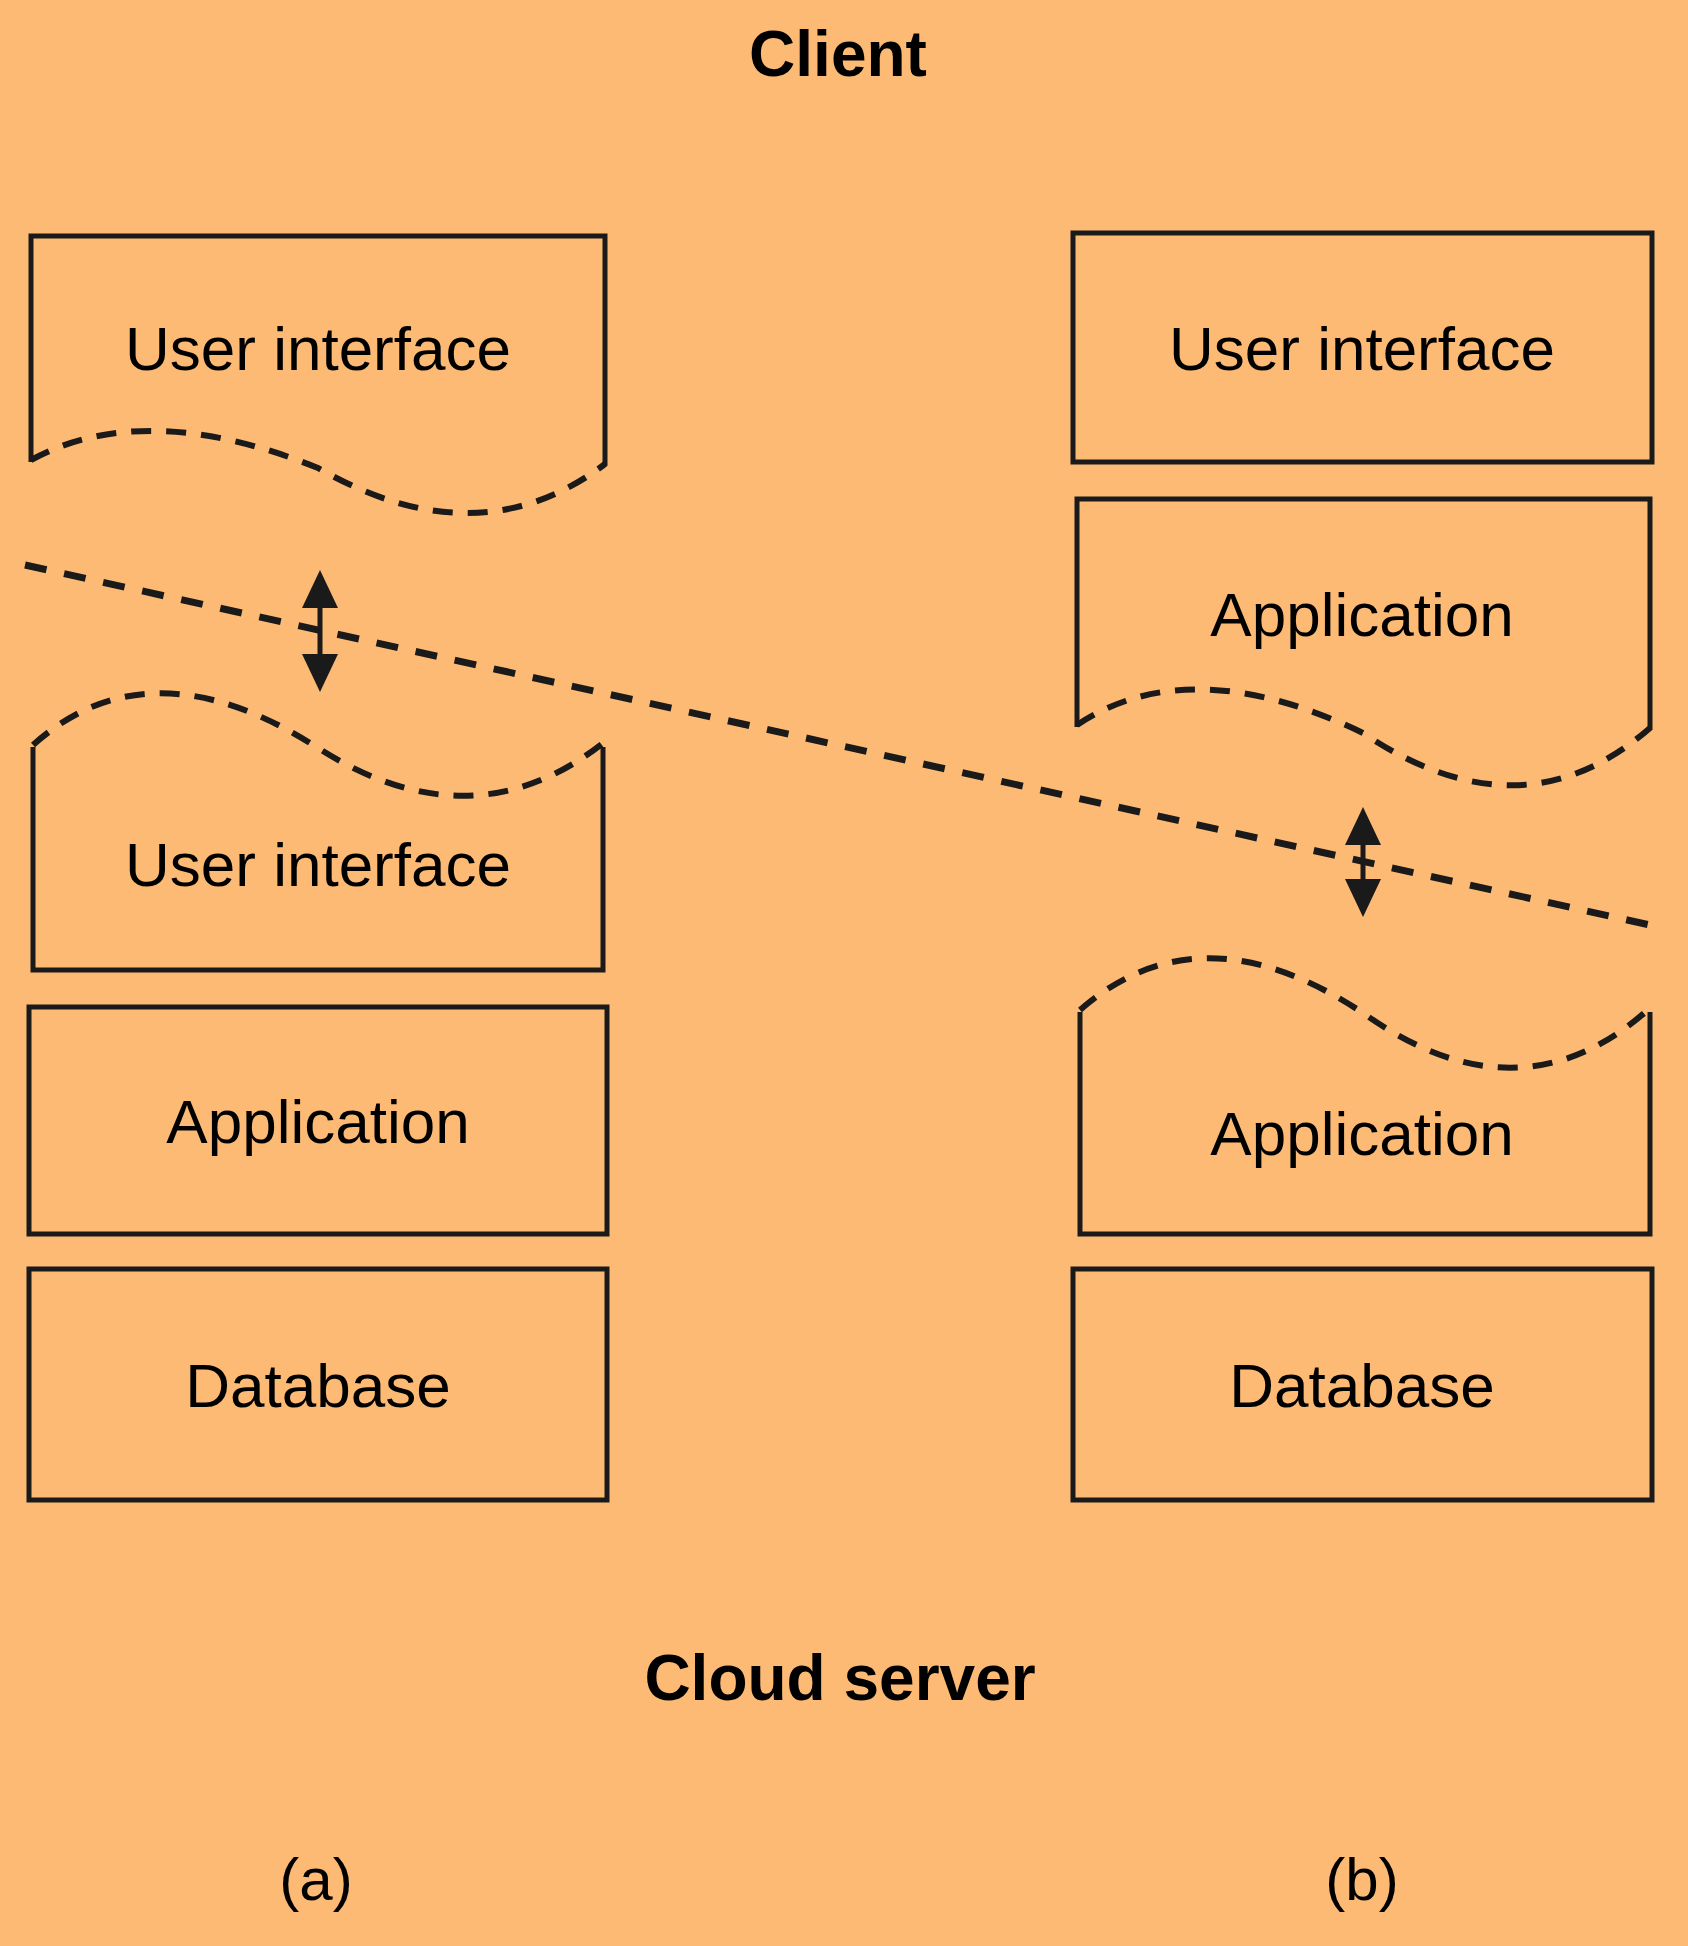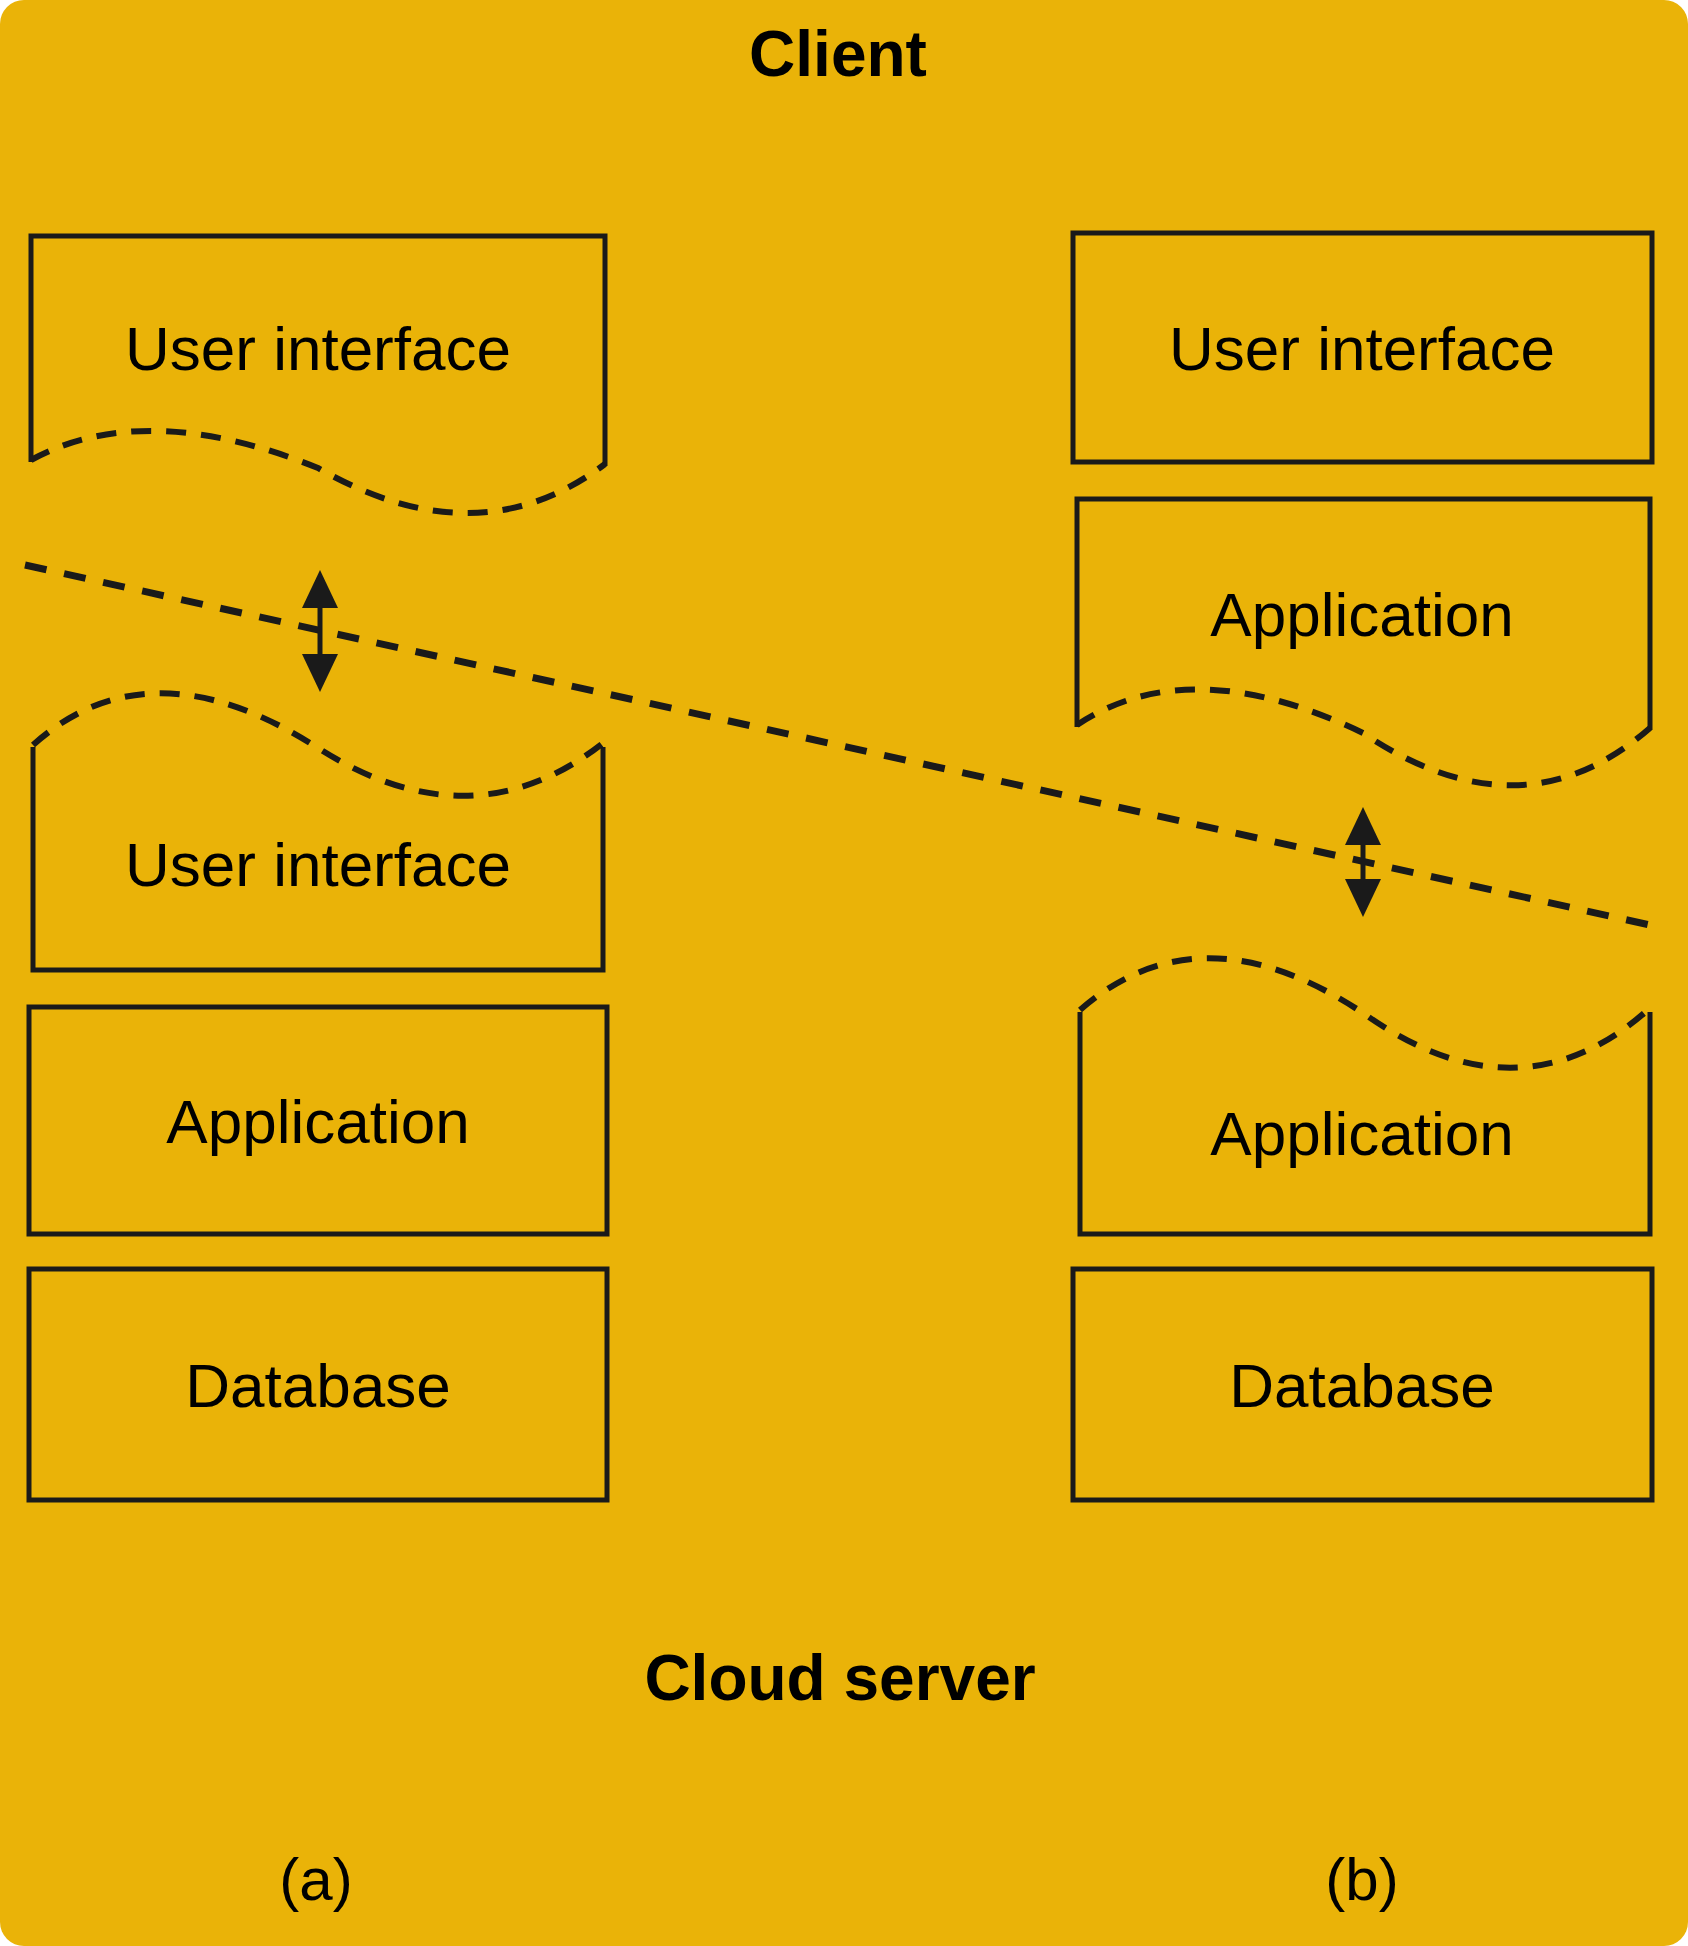--- a/index.html
+++ b/index.html
@@ -4,23 +4,22 @@
 <style>
   html, body {
     margin: 0;
     padding: 0;
     background: #ffffff;
   }
   .stage {
     position: relative;
     width: 1688px;
     height: 1946px;
-    background: #eab308;
+    background: #fdba74;
     overflow: hidden;
-    border-radius: 24px;
   }
   svg { display: block; }
   text {
     font-family: "Liberation Sans", sans-serif;
     fill: #000000;
     text-anchor: middle;
   }
   .label   { font-size: 62px; }
   .heading { font-size: 64px; font-weight: bold; }
   .caption { font-size: 60px; }

